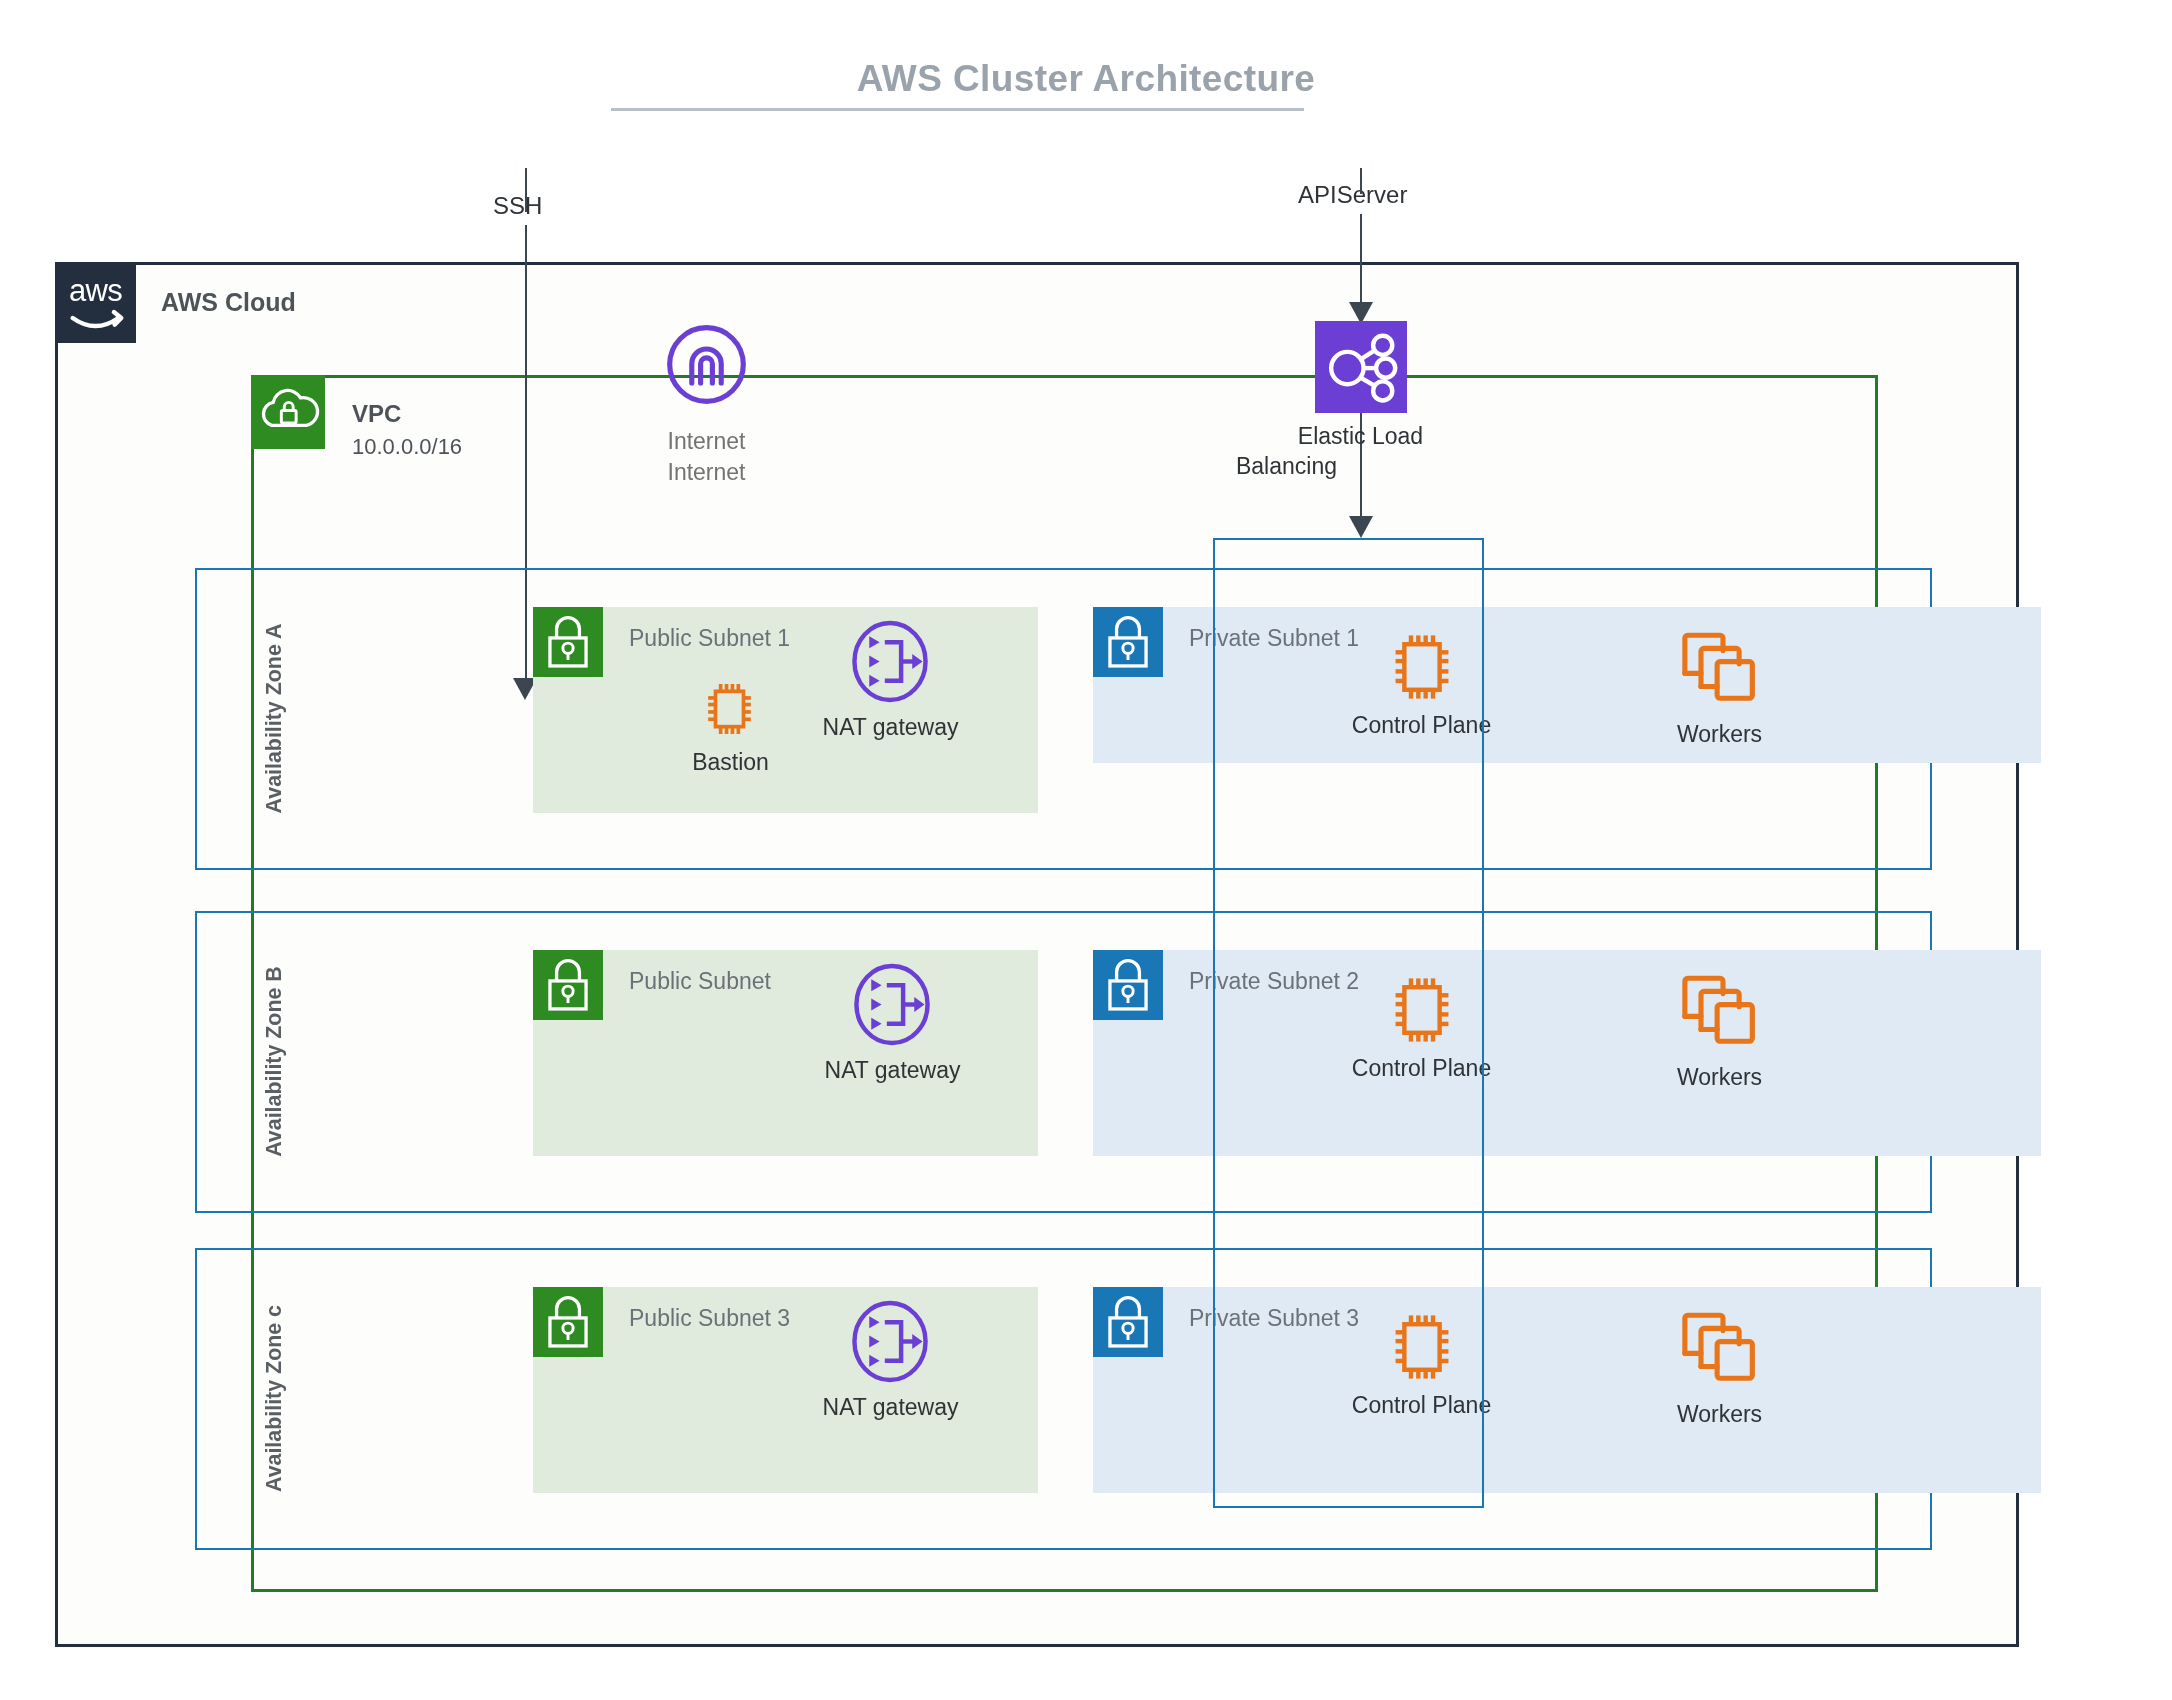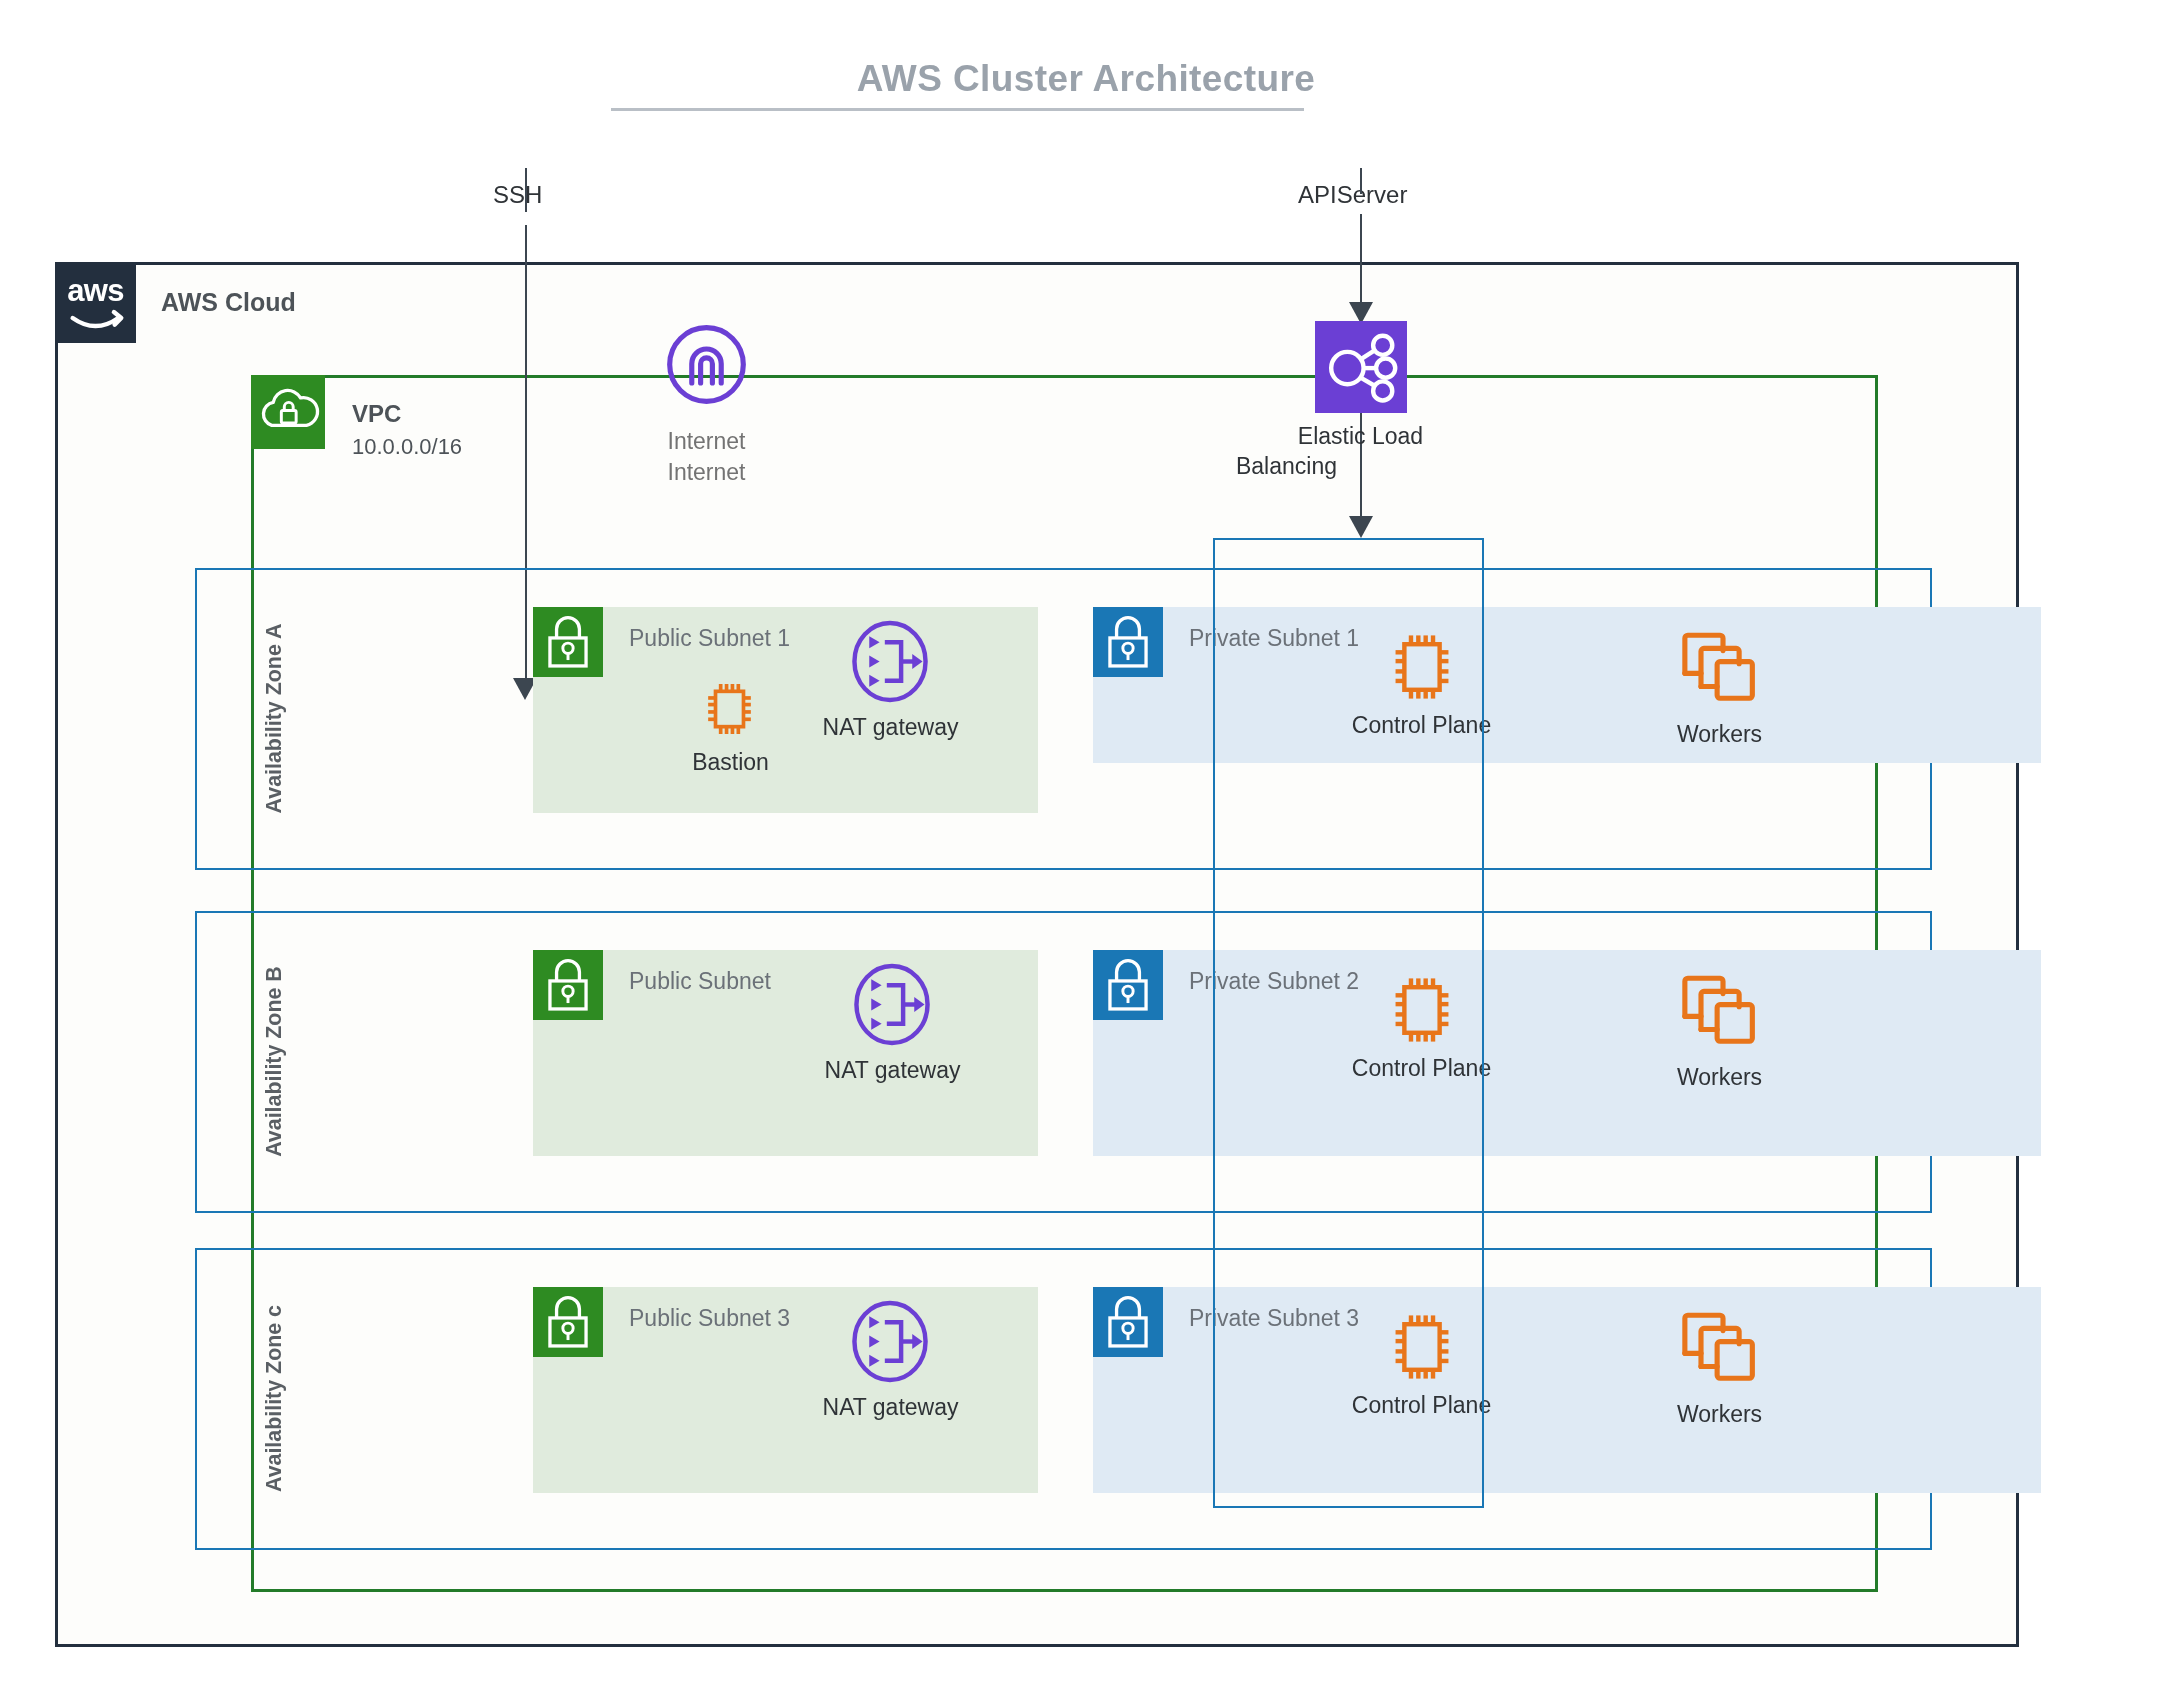--- a/index.html
+++ b/index.html
@@ -20,21 +20,21 @@
   
   #aws-cloud-box{
     left:55px;top:262px;width:1964px;height:1385px;
     border:3.7px solid #232F3E;background:#fdfdfb;box-sizing:border-box;
   }
   #aws-logo-tile{
     left:55px;top:262px;width:81px;height:81px;background:#232F3E;
   }
   #aws-logo-tile .aws-word{
     position:absolute;left:0;top:13.3px;width:81px;text-align:center;
-    color:#ffffff;font-size:31px;font-weight:bold;line-height:31px;letter-spacing:-0.7px;
+    color:#ffffff;font-size:31px;font-weight:normal;line-height:31px;letter-spacing:-0.7px;
   }
   #aws-cloud-label{
     left:161px;top:288px;font-size:25px;font-weight:bold;color:#4d5358;
   }
   
   #vpc-box{
     left:251px;top:375px;width:1627px;height:1217px;
     border:3.7px solid #237B29;background:transparent;box-sizing:border-box;
   }
   #vpc-icon-tile{
@@ -107,21 +107,21 @@
 <div class="abs" id="vpc-icon-tile">
   <svg width="74" height="74" viewBox="0 0 100 100">
     <path d="M28 68 a16 16 0 0 1 2 -31 a20 20 0 0 1 37 -6 a15 15 0 0 1 8 37 z" fill="none" stroke="#ffffff" stroke-width="4.5" stroke-linejoin="round"></path>
     <rect x="41" y="48" width="20" height="17" rx="2" fill="none" stroke="#ffffff" stroke-width="4"></rect>
     <path d="M45 48 v-5 a6 6 0 0 1 12 0 v5" fill="none" stroke="#ffffff" stroke-width="4"></path>
   </svg>
 </div>
 <div class="abs" id="vpc-title">VPC</div>
 <div class="abs" id="vpc-cidr">10.0.0.0/16</div>
 
-<div class="abs edge-label" style="left:493px;top:181px;">SSH</div>
+<div class="abs edge-label" style="left:493px;top:192px;">SSH</div>
 <div class="abs vline" style="left:525px;top:168px;height:44px;"></div>
 <div class="abs vline" style="left:525px;top:225px;height:455px;"></div>
 <div class="abs arrowhead" style="left:513px;top:678px;"></div>
 
 <div class="abs edge-label" style="left:1298px;top:181px;">APIServer</div>
 <div class="abs vline" style="left:1360px;top:168px;height:26px;"></div>
 <div class="abs vline" style="left:1360px;top:214px;height:92px;"></div>
 <div class="abs arrowhead" style="left:1349px;top:302px;"></div>
 <div class="abs vline" style="left:1360px;top:409px;height:111px;"></div>
 <div class="abs arrowhead" style="left:1349px;top:516px;"></div>

